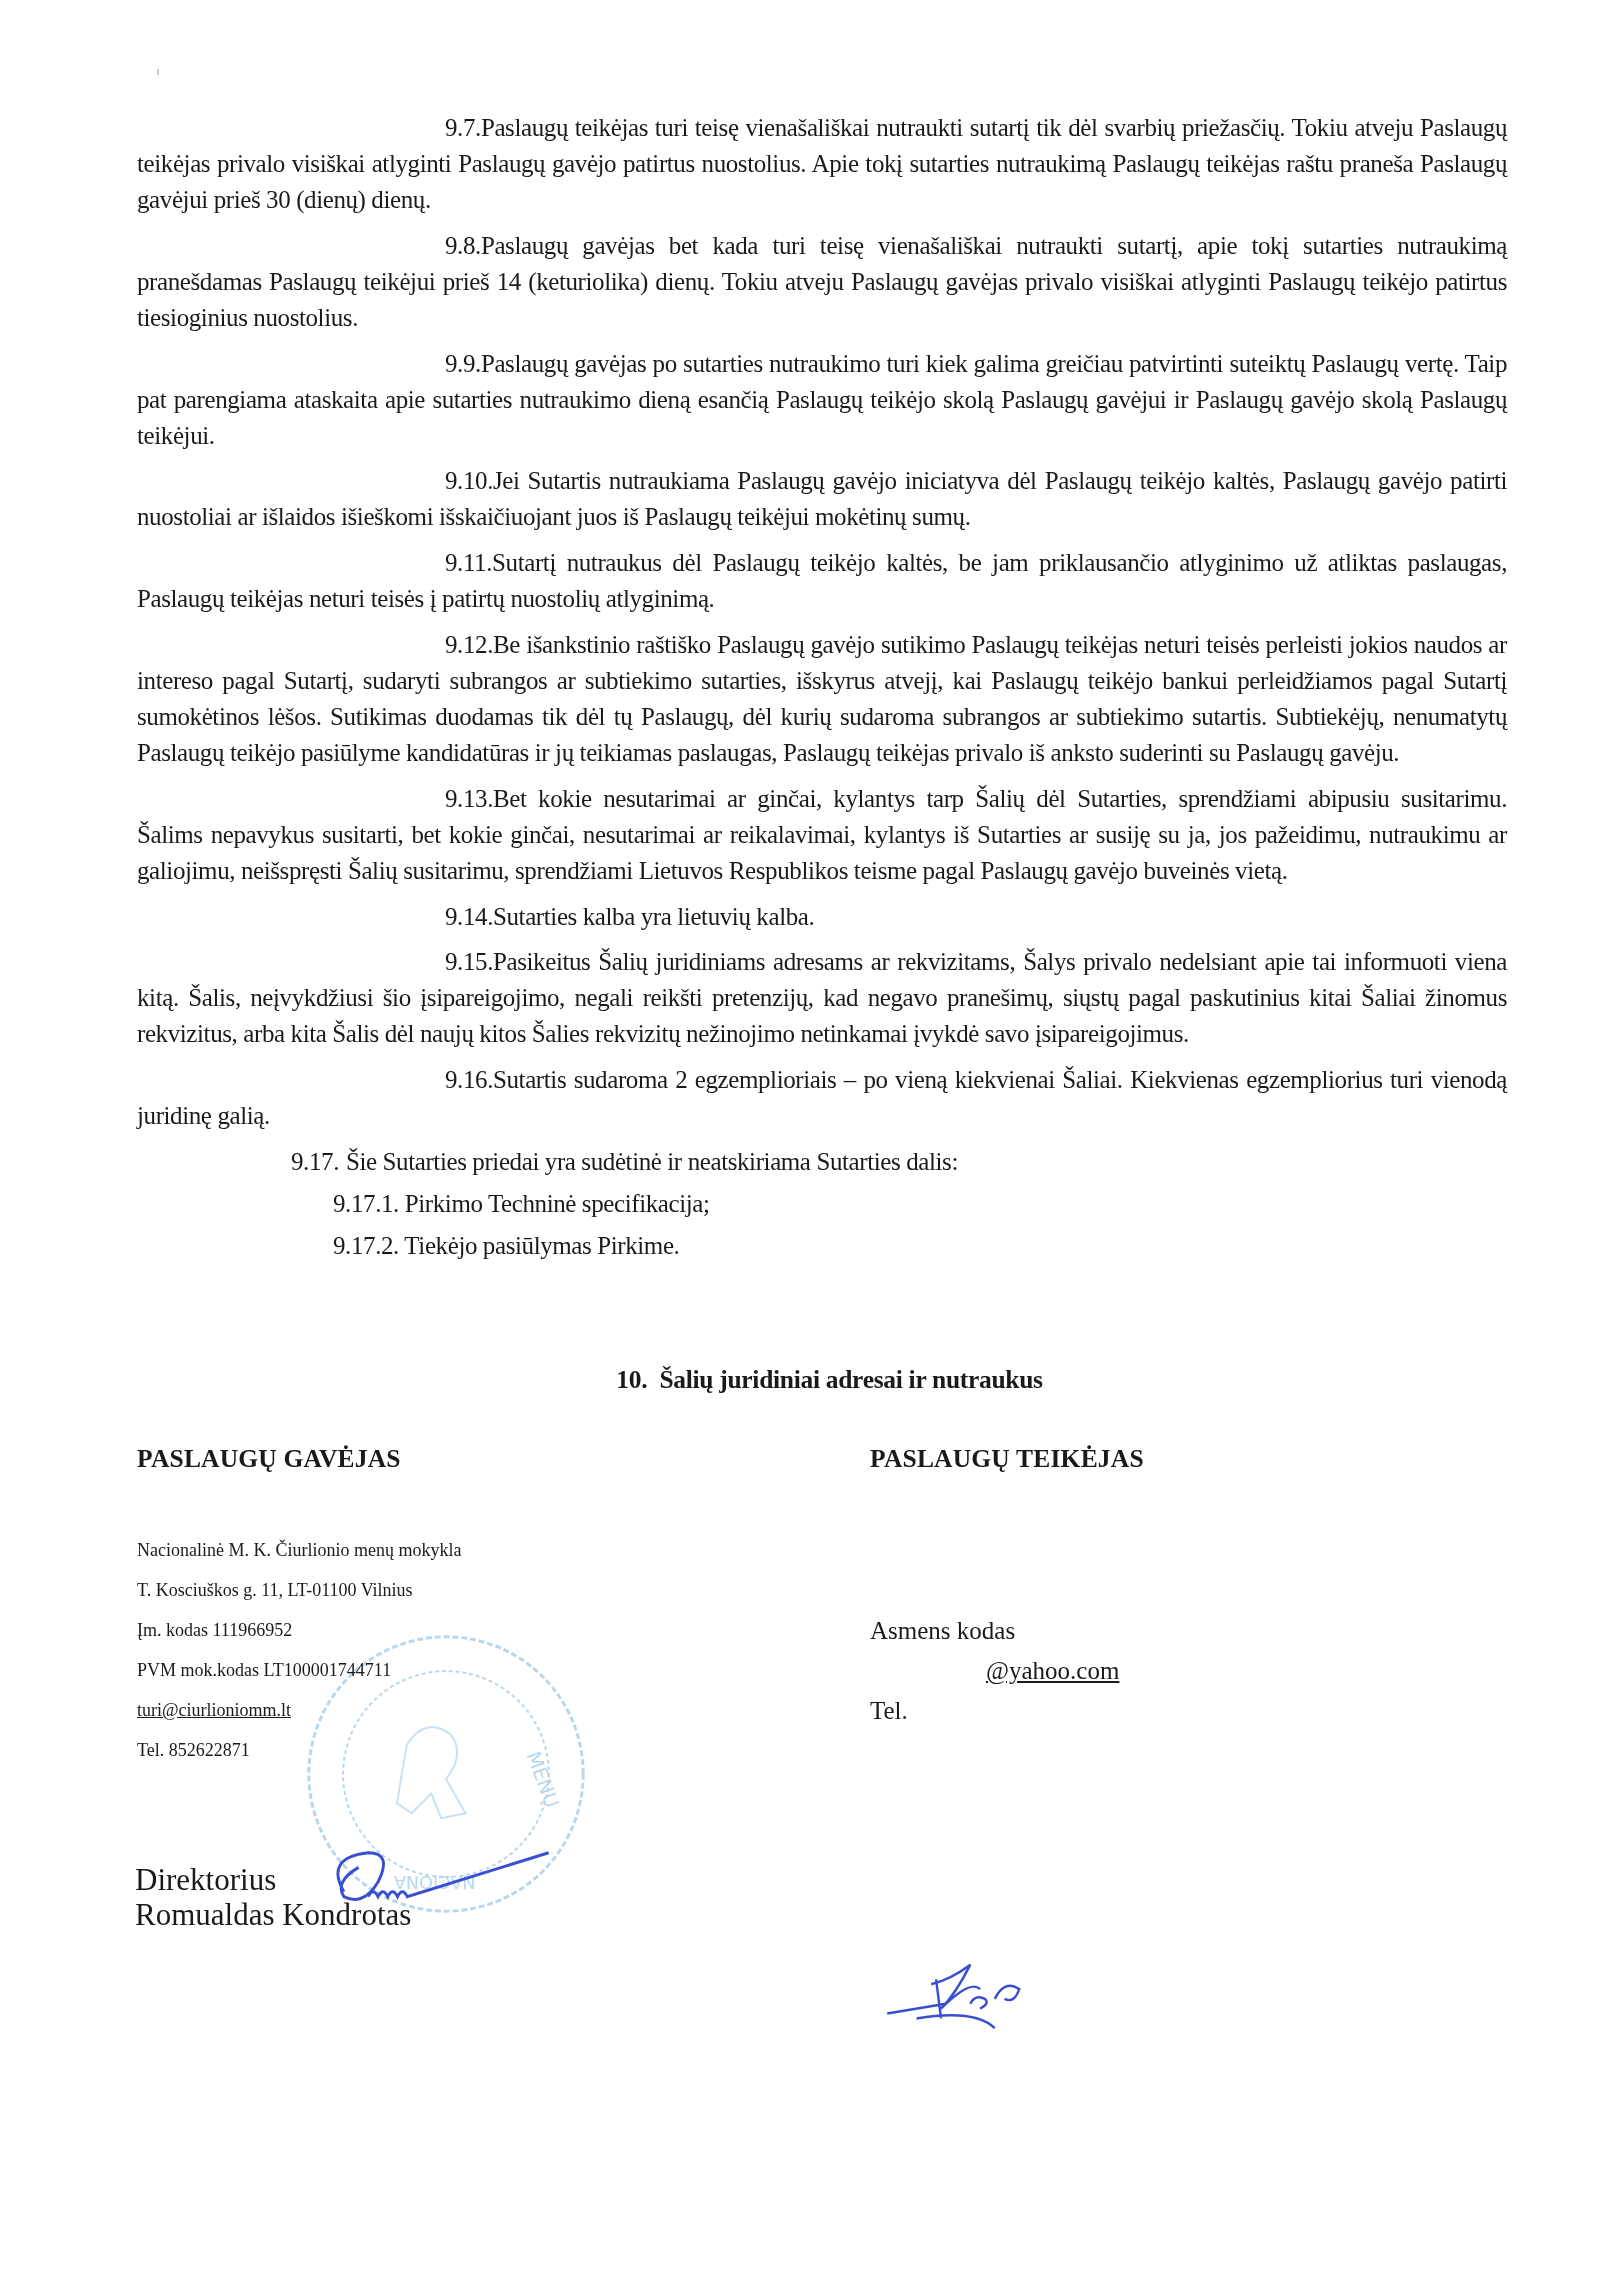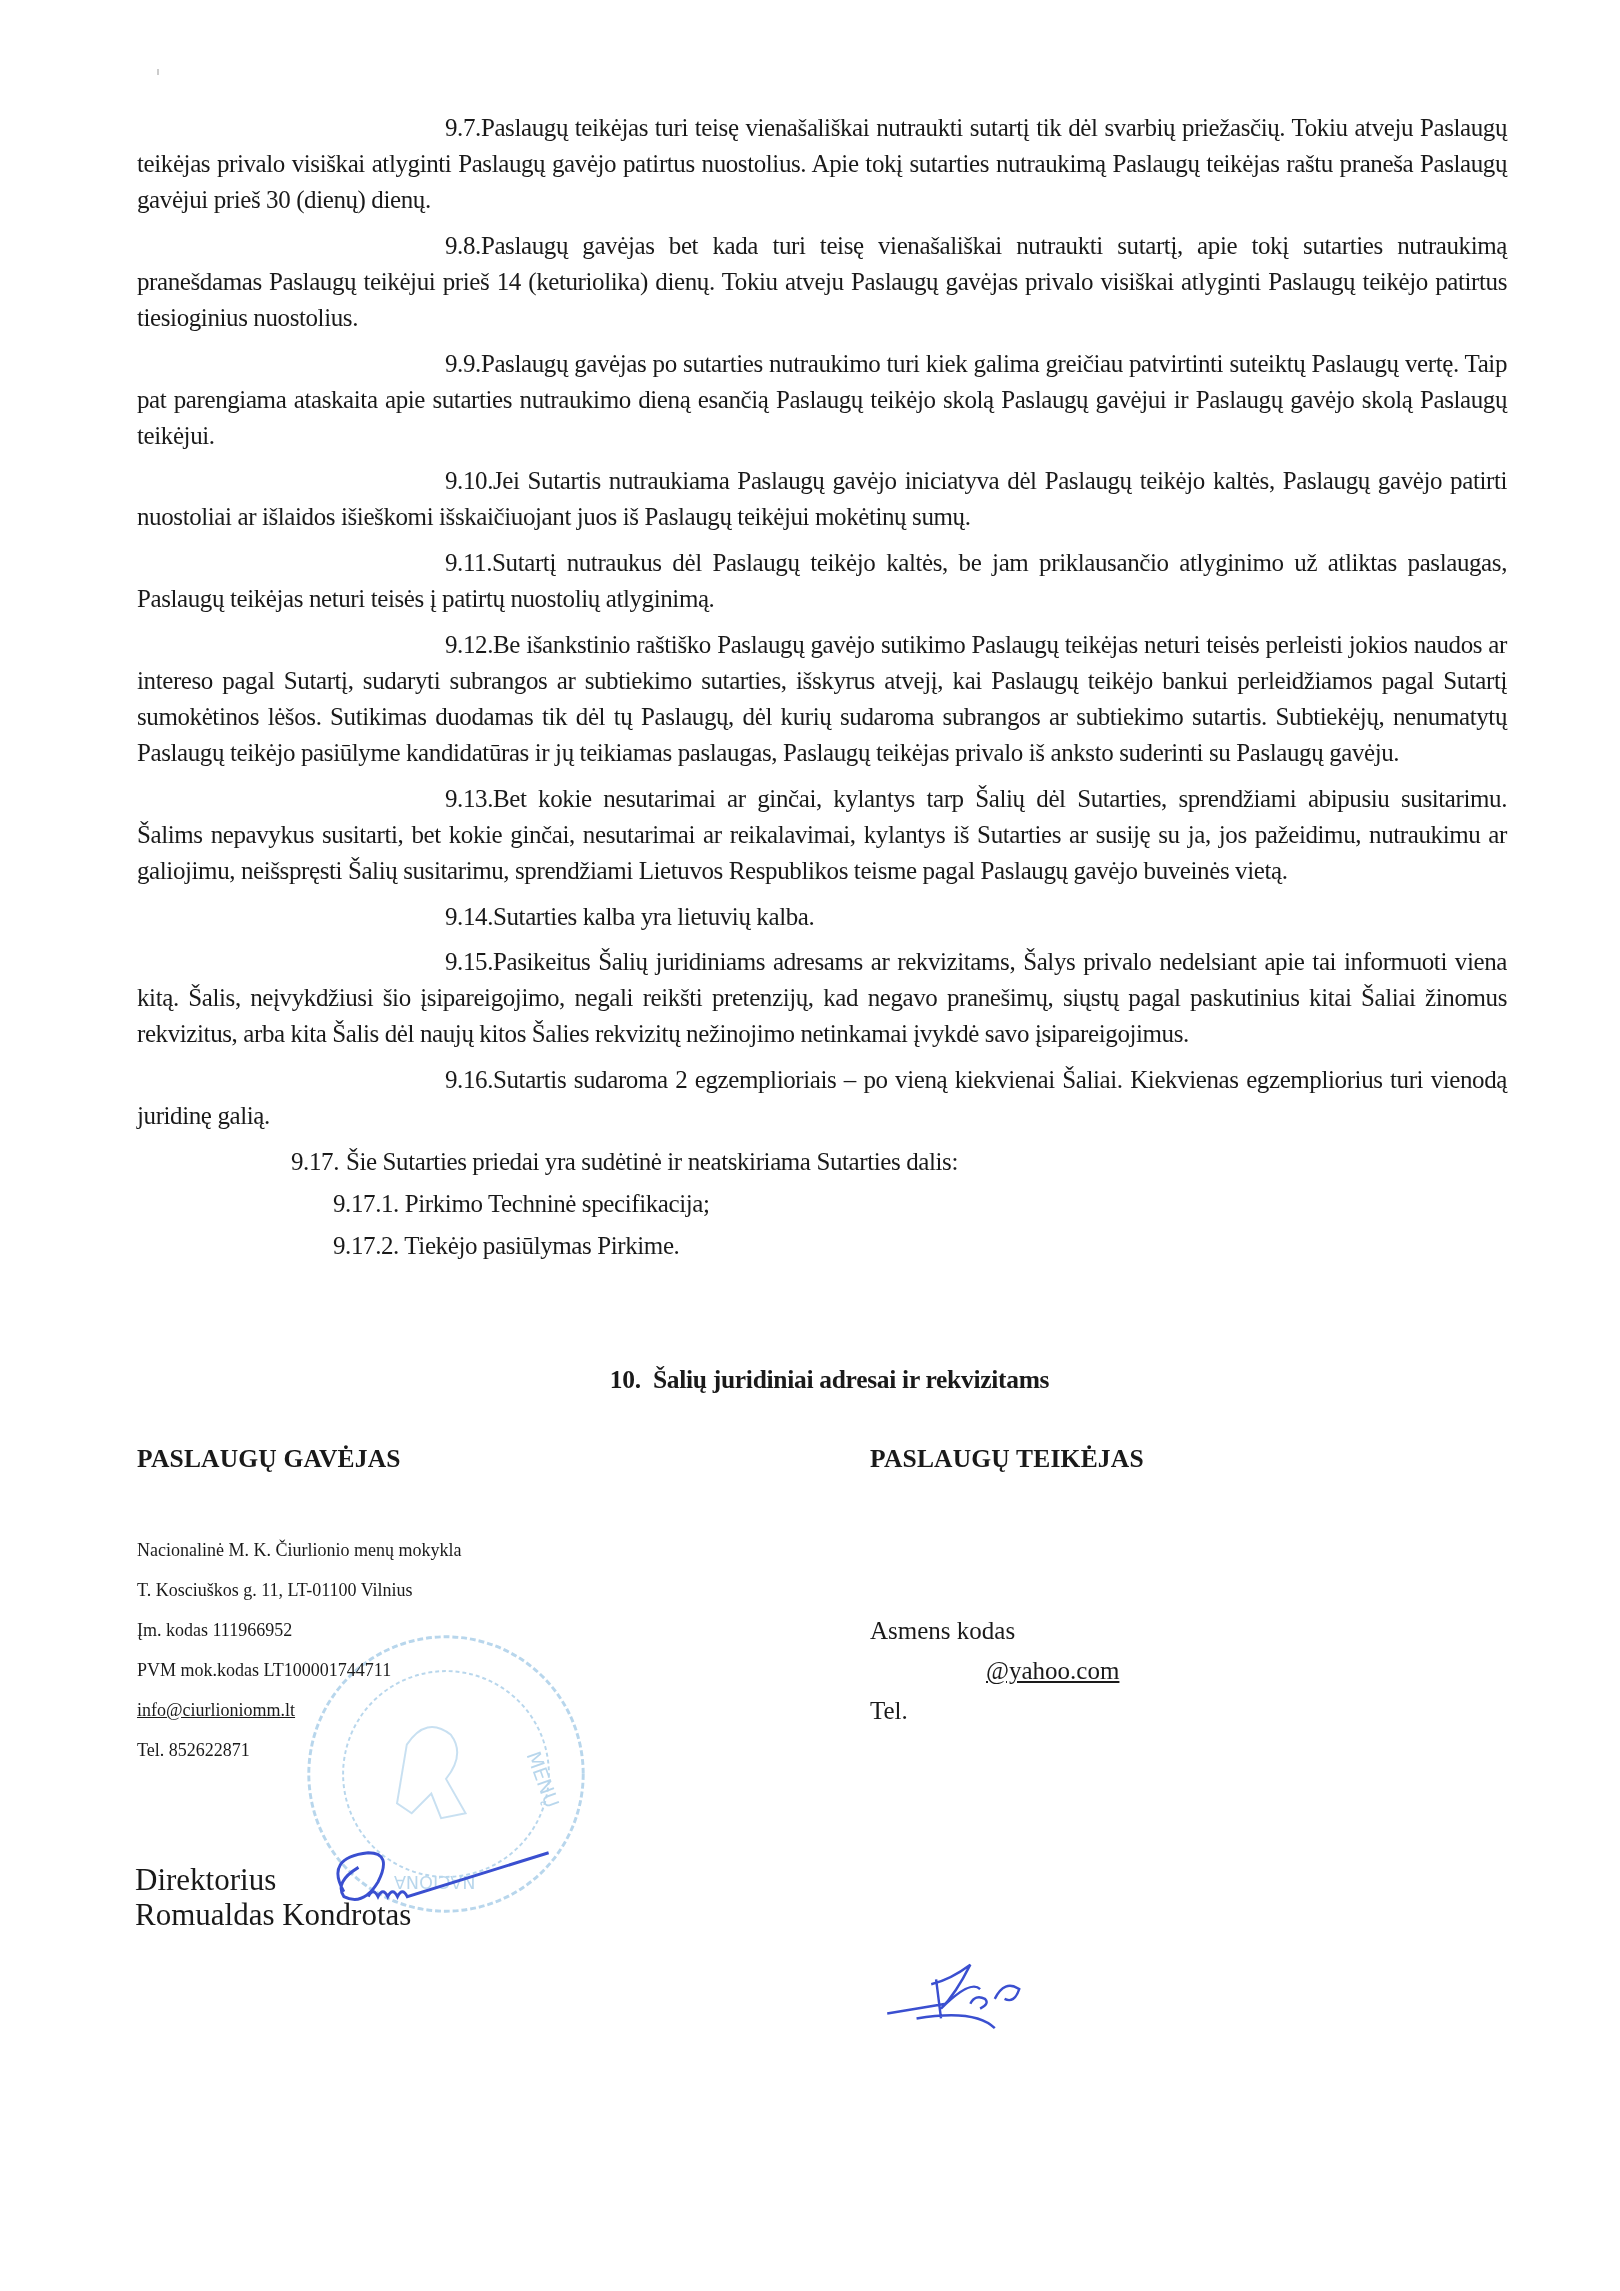--- a/index.html
+++ b/index.html
@@ -42,40 +42,40 @@
     <p class="para"><span class="num">9.13.</span><span>Bet kokie nesutarimai ar ginčai, kylantys tarp Šalių dėl Sutarties, sprendžiami abipusiu susitarimu. Šalims nepavykus susitarti, bet kokie ginčai, nesutarimai ar reikalavimai, kylantys iš Sutarties ar susiję su ja, jos pažeidimu, nutraukimu ar galiojimu, neišspręsti Šalių susitarimu, sprendžiami Lietuvos Respublikos teisme pagal Paslaugų gavėjo buveinės vietą.</span></p>
     <p class="para"><span class="num">9.14.</span><span>Sutarties kalba yra lietuvių kalba.</span></p>
     <p class="para"><span class="num">9.15.</span><span>Pasikeitus Šalių juridiniams adresams ar rekvizitams, Šalys privalo nedelsiant apie tai informuoti viena kitą. Šalis, neįvykdžiusi šio įsipareigojimo, negali reikšti pretenzijų, kad negavo pranešimų, siųstų pagal paskutinius kitai Šaliai žinomus rekvizitus, arba kita Šalis dėl naujų kitos Šalies rekvizitų nežinojimo netinkamai įvykdė savo įsipareigojimus.</span></p>
     <p class="para"><span class="num">9.16.</span><span>Sutartis sudaroma 2 egzemplioriais – po vieną kiekvienai Šaliai. Kiekvienas egzempliorius turi vienodą juridinę galią.</span></p>
     <p class="para-plain"><span class="num">9.17.</span><span>Šie Sutarties priedai yra sudėtinė ir neatskiriama Sutarties dalis:</span></p>
     <p class="sub">9.17.1. Pirkimo Techninė specifikacija;</p>
     <p class="sub">9.17.2. Tiekėjo pasiūlymas Pirkime.</p>
   </div>
 
   <div class="section-title">
-    <span>10.</span>&nbsp;&nbsp;<span style="margin-left:0">Šalių juridiniai adresai ir rekvizitams</span>
+    <span>10.</span>&nbsp;&nbsp;<span style="margin-left:0">Šalių juridiniai adresai ir nutraukus</span>
   </div>
 
   <div class="col-head" style="left:137px;">PASLAUGŲ GAVĖJAS</div>
   <div class="col-head" style="left:870px;">PASLAUGŲ TEIKĖJAS</div>
 
   <svg class="stamp" viewBox="0 0 300 300">
     <circle cx="150" cy="150" r="140" fill="none" stroke="#7fb6dd" stroke-width="3" stroke-dasharray="6 3"></circle>
     <circle cx="150" cy="150" r="105" fill="none" stroke="#7fb6dd" stroke-width="2" stroke-dasharray="4 3"></circle>
     <path d="M110 120 q20 -30 45 -10 q15 20 -5 45 l20 35 l-25 5 l-10 -25 l-20 20 l-15 -10 z" fill="none" stroke="#9cc7e6" stroke-width="2"></path>
     <text x="232" y="130" fill="#7fb6dd" font-size="20" font-family="DejaVu Sans, sans-serif" transform="rotate(70 232 130)">MENŲ</text>
     <text x="120" y="270" fill="#7fb6dd" font-size="18" font-family="DejaVu Sans, sans-serif" transform="rotate(180 150 262)">NACIONA</text>
   </svg>
 
   <div class="col-left">
     <div>Nacionalinė M. K. Čiurlionio menų mokykla</div>
     <div>T. Kosciuškos g. 11, LT-01100 Vilnius</div>
     <div>Įm. kodas 111966952</div>
     <div>PVM mok.kodas LT100001744711</div>
-    <div class="u">info@ciurlioniomm.lt</div>
+    <div class="u">turi@ciurlioniomm.lt</div>
     <div>Tel. 852622871</div>
   </div>
 
   <div class="col-right">
     <div>Asmens kodas</div>
     <div style="padding-left:116px;"><span class="u">@yahoo.com</span></div>
     <div>Tel.</div>
   </div>
 
   <div class="sign-block">

